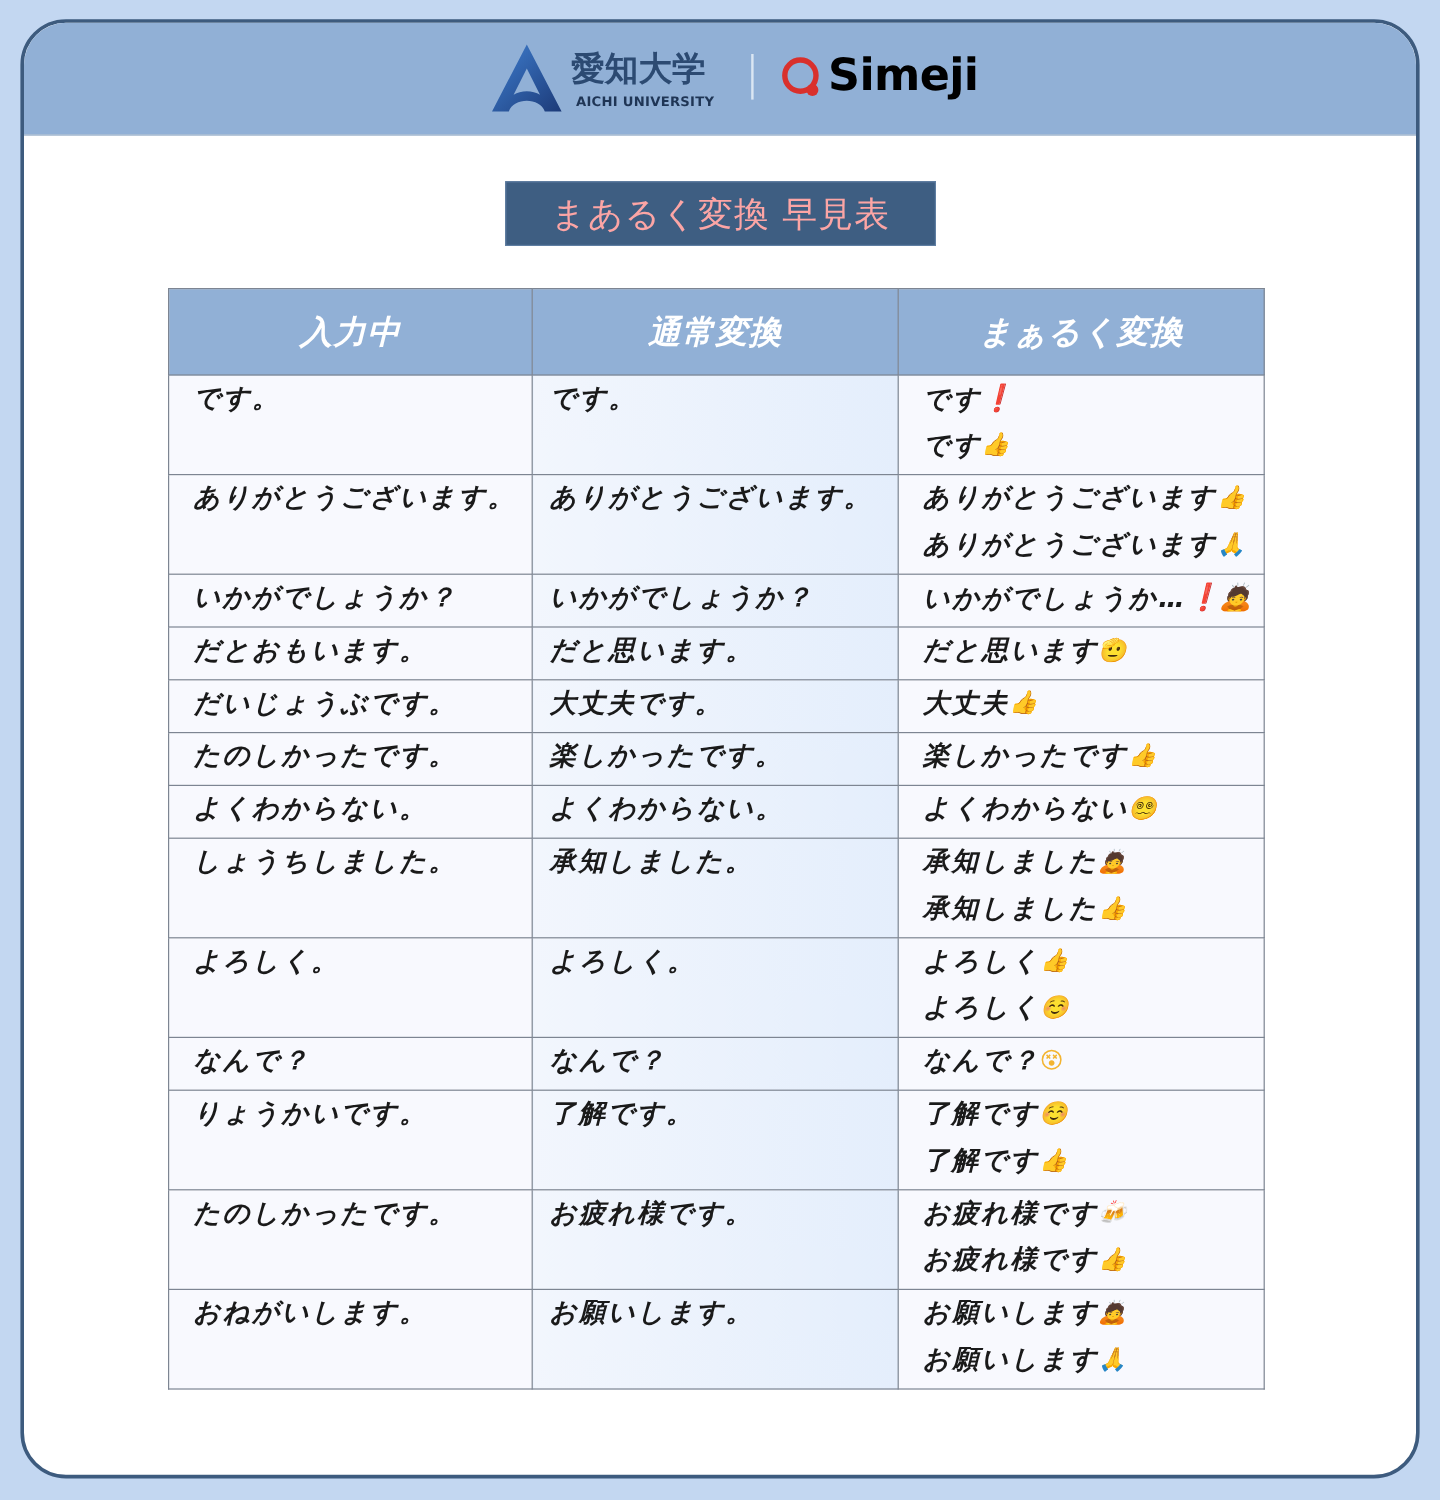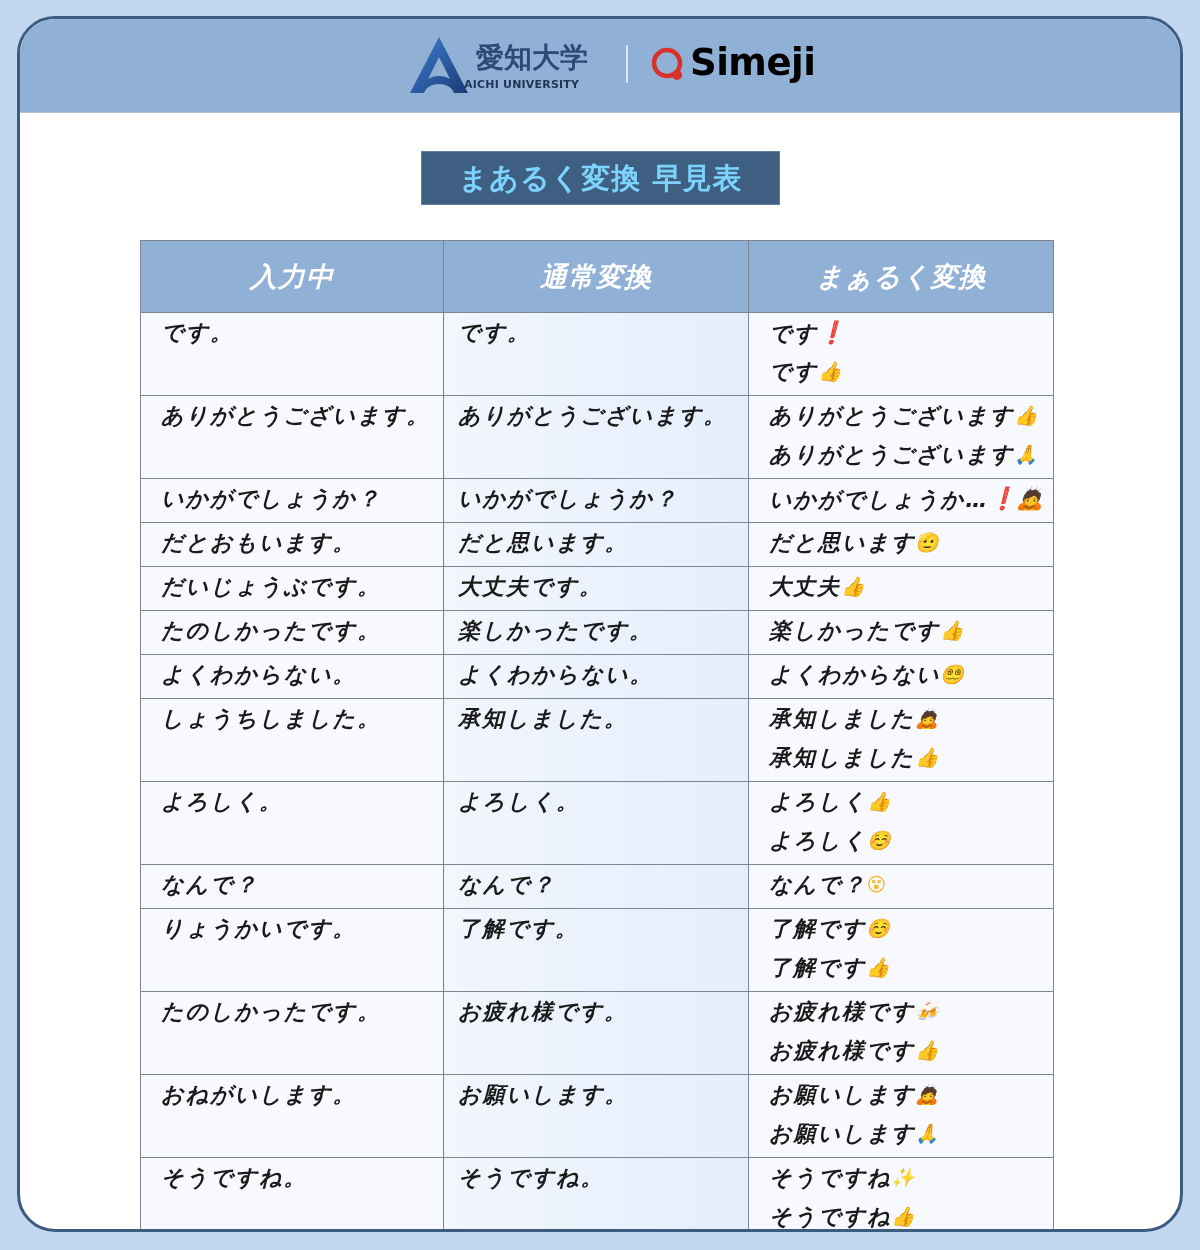--- a/index.html
+++ b/index.html
@@ -35,21 +35,21 @@
       width: 62px; height: 60px;
     }
     .aichi-jp {
       position: absolute; left: 68px; top: 4px;
       font-family: "DejaVu Serif", "Liberation Serif", serif;
       font-size: 28px; color: #2c4a72; font-weight: bold;
       letter-spacing: 0px;
       white-space: nowrap;
     }
     .aichi-en {
-      position: absolute; left: 56px; top: 43px;
+      position: absolute; left: 72px; top: 43px;
       font-size: 11px; color: #1f3555; font-weight: bold;
       white-space: nowrap; letter-spacing: 0.2px;
     }
     .logo-divider {
       position: absolute; left: 606px; top: 26px;
       width: 2px; height: 38px; background: #dbe6f3;
     }
     .logo-simeji {
       position: absolute; left: 630px; top: 20px;
       height: 50px; width: 160px;
@@ -63,22 +63,22 @@
       font-size: 37px; font-weight: bold; color: #000000;
       letter-spacing: -0.5px;
       white-space: nowrap;
     }
     .title-box {
       position: absolute;
       left: 401px; top: 132px;
       width: 359px; height: 54px;
       background: #3e5e82;
       border: 1px solid #5f7ea2;
-      color: #7dd3fc;
-      font-size: 29px; font-weight: bold;
+      color: #fca5a5;
+      font-size: 29px; font-weight: normal;
       text-align: center;
       line-height: 52px;
       letter-spacing: 1px;
     }
     table.quick {
       position: absolute;
       left: 120px; top: 221px;
       width: 913px;
       border-collapse: collapse;
       table-layout: fixed;
@@ -331,27 +331,15 @@
           </td>
         <td class="col2">
             <div class="line">お願いします。</div>
           </td>
         <td class="col3">
           <div class="line"><span>お願いします</span><span class="emoji yellow">🙇</span></div>
           <div class="line"><span>お願いします</span><span class="emoji blue">🙏</span></div>
         </td>
       </tr>
 
-      <tr class="r2">
-        <td>
-            <div class="line">そうですね。</div>
-          </td>
-        <td class="col2">
-            <div class="line">そうですね。</div>
-          </td>
-        <td class="col3">
-          <div class="line"><span>そうですね</span><span class="emoji sparkle">✨</span></div>
-          <div class="line"><span>そうですね</span><span class="emoji yellow">👍</span></div>
-        </td>
-      </tr>
     </tbody>
   </table>
 </div>
 
 </body></html>

